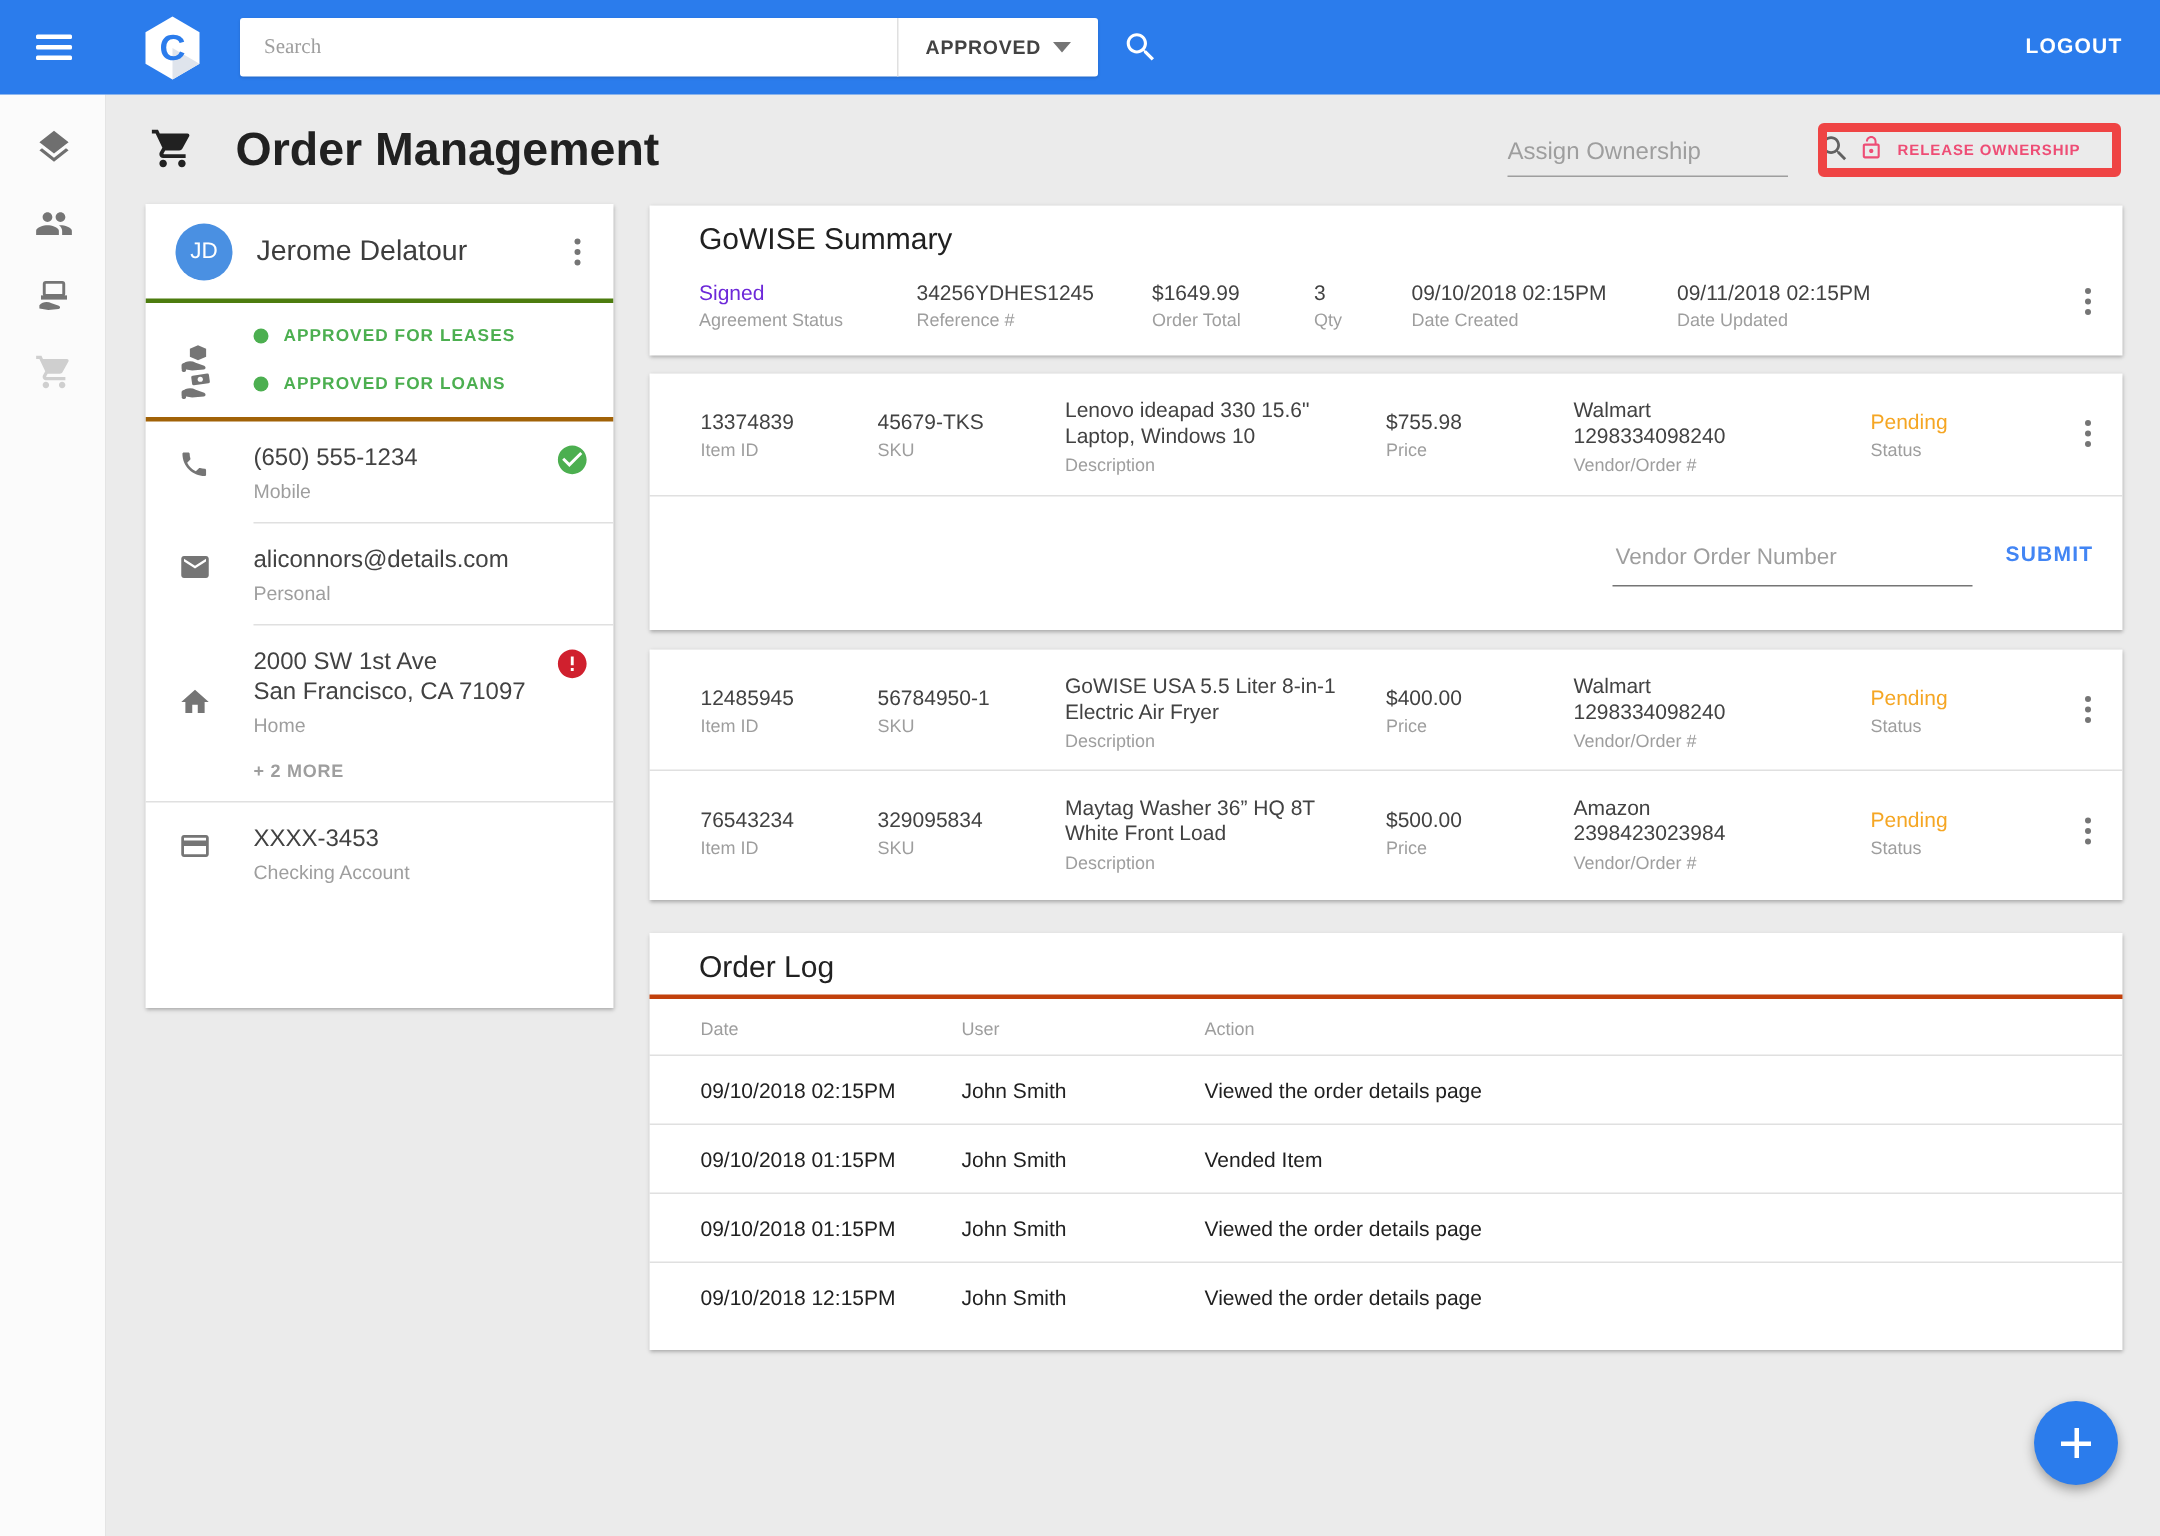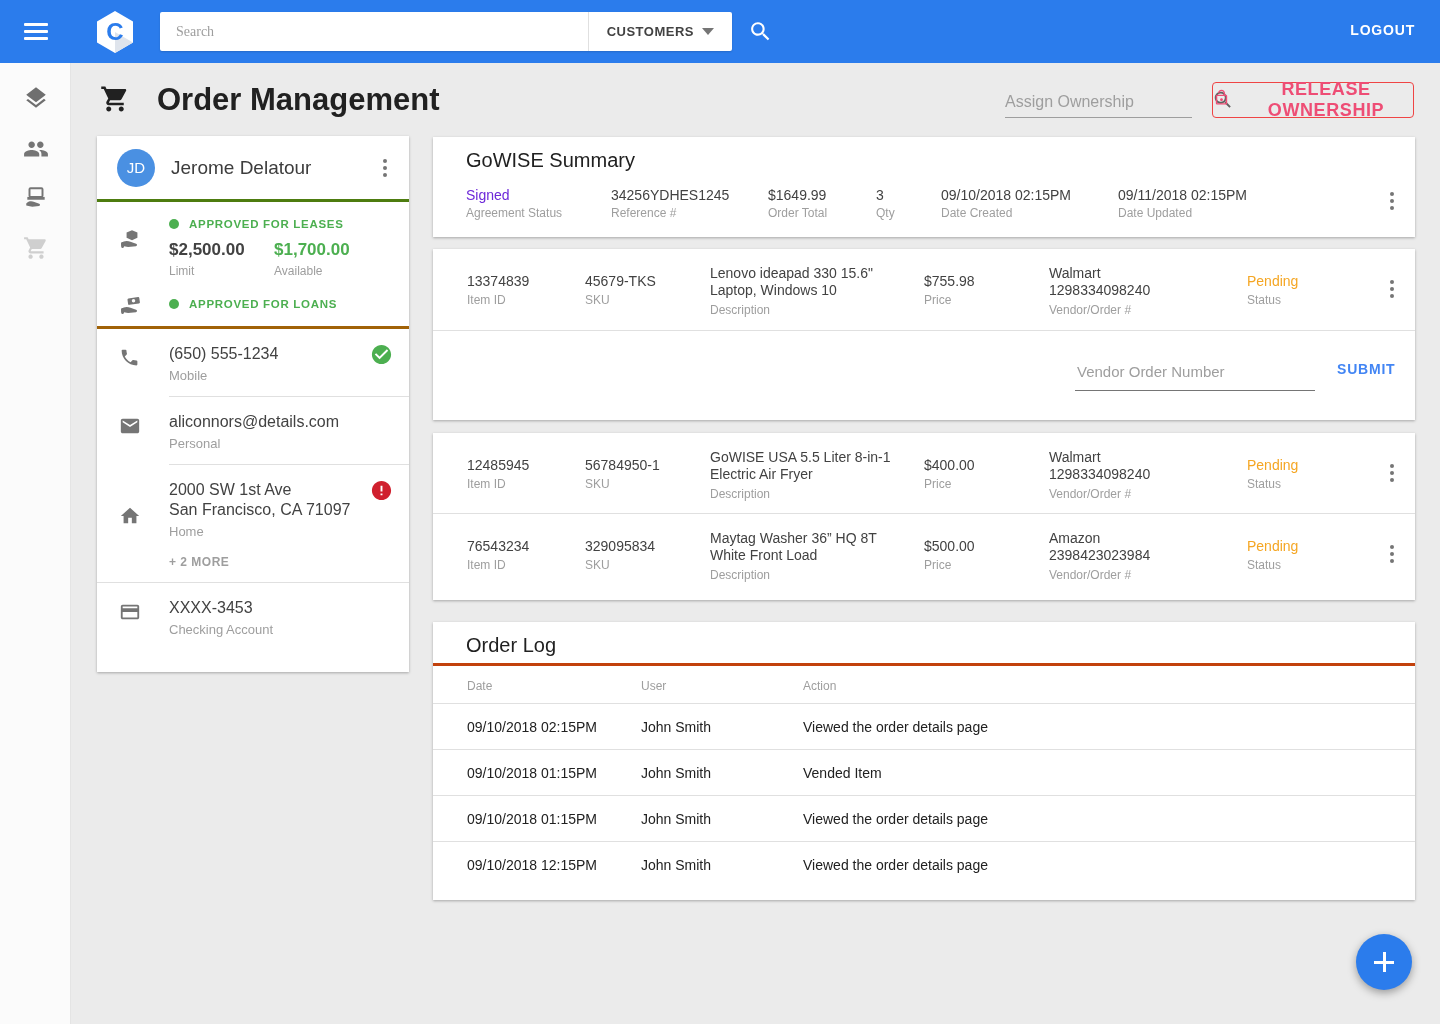--- a/index.html
+++ b/index.html
@@ -46,22 +46,22 @@
   .rail-item { position:absolute; left:23px; width:26px; height:26px; cursor:pointer; }
 
   
   .page-header-cart { position:absolute; left:100px; top:84px; }
   .page-title { position:absolute; left:157px; top:82px; font-size:31px; color:#212121; }
   .assign-field { position:absolute; left:1005px; top:86px; width:187px; height:32px; border-bottom:1px solid #9e9e9e; display:flex; align-items:center; }
   .assign-field input { flex:1; border:none; outline:none; background:transparent; font-size:16px; color:#616161; font-family:"Liberation Sans", sans-serif; }
   .assign-field input::placeholder { color:#9e9e9e; }
   .release-btn {
     position:absolute; left:1212px; top:82px; width:202px; height:36px;
-    border:1px solid #ef4444; border-radius:4px; background:transparent;
-    color:#ee4d75; font-size:18px; font-weight:bold; letter-spacing:.6px;
+    border:6px solid #ef4444; border-radius:4px; background:transparent;
+    color:#ee4d75; font-size:10px; font-weight:bold; letter-spacing:.6px;
     display:flex; align-items:center; justify-content:center; gap:9px; cursor:pointer;
     font-family:"Liberation Sans", sans-serif;
   }
 
   
   .card { position:absolute; background:#fff; box-shadow:0 1px 3px rgba(0,0,0,.18), 0 1px 2px rgba(0,0,0,.12); }
 
   
   .customer-card { left:97px; top:136px; width:312px; height:536px; overflow:hidden; }
   .cust-header { height:66px; display:flex; align-items:center; padding:0 12px 0 20px; border-bottom:3px solid #4d7c0f; }
@@ -148,21 +148,21 @@
     <svg width="44" height="44" viewBox="0 0 44 44">
       <polygon points="22,1 40,11.5 40,32.5 22,43 4,32.5 4,11.5" fill="#ffffff"></polygon>
       <polygon points="22,22 40,32.5 22,43" fill="#dfe4ec"></polygon>
       <text x="22" y="30" text-anchor="middle" font-size="24" font-weight="bold" fill="#2b7cec" font-family="Liberation Sans, sans-serif">C</text>
     </svg>
   </div>
   <div class="searchbox">
     <input type="text" placeholder="Search" style="">
     <div class="search-divider"></div>
     <div class="scope-btn">
-      <span>CUSTOMERS</span>
+      <span>APPROVED</span>
       <span class="caret-down"></span>
     </div>
   </div>
   <div class="appbar-search-icon">
     <svg width="25" height="25" viewBox="0 0 24 24">
         <path fill="#ffffff" d="M15.5 14h-.79l-.28-.27C15.41 12.59 16 11.11 16 9.5 16 5.91 13.09 3 9.5 3S3 5.91 3 9.5 5.91 16 9.5 16c1.61 0 3.09-.59 4.23-1.57l.27.28v.79l5 4.99L20.49 19l-4.99-5zm-6 0C7.01 14 5 11.99 5 9.5S7.01 5 9.5 5 14 7.01 14 9.5 11.99 14 9.5 14z"></path>
       </svg>
   </div>
   <div class="logout">LOGOUT</div>
 </header>
@@ -233,30 +233,20 @@
         <g fill="#757575">
           <polygon points="12,2 17,4.2 17,9 12,11.2 7,9 7,4.2"></polygon>
           <path d="M2 14c2.4-2.4 5.8-2.6 8.6-1.3l5.2 1.9c1.2.5 1.1 2.1-.2 2.3l-7.2.7L2 16.4z"></path>
           <rect x="2" y="13" width="2.6" height="5.4" rx="1"></rect>
         </g>
       </svg>
     </span>
     <div class="status-line">
       <span class="green-dot"></span>
       <span class="approved-label">APPROVED FOR LEASES</span>
-    </div>
-    <div class="amounts">
-      <div class="amount-col">
-        <div class="amount-val">$2,500.00</div>
-        <div class="amount-lab">Limit</div>
-      </div>
-      <div class="amount-col">
-        <div class="amount-val green">$1,700.00</div>
-        <div class="amount-lab">Available</div>
-      </div>
     </div>
   </div>
 
   <div class="section-row loans-section">
     <span class="row-icon" style="top:2px">
       <svg width="26" height="26" viewBox="0 0 24 24">
         <g fill="#757575">
           <rect x="8" y="3.5" width="11" height="6" rx="1" transform="rotate(-8 13 6)"></rect>
           <circle cx="13.4" cy="6.3" r="1.6" fill="#fbfbfb"></circle>
           <path d="M2 14c2.4-2.4 5.8-2.6 8.6-1.3l5.2 1.9c1.2.5 1.1 2.1-.2 2.3l-7.2.7L2 16.4z"></path>

